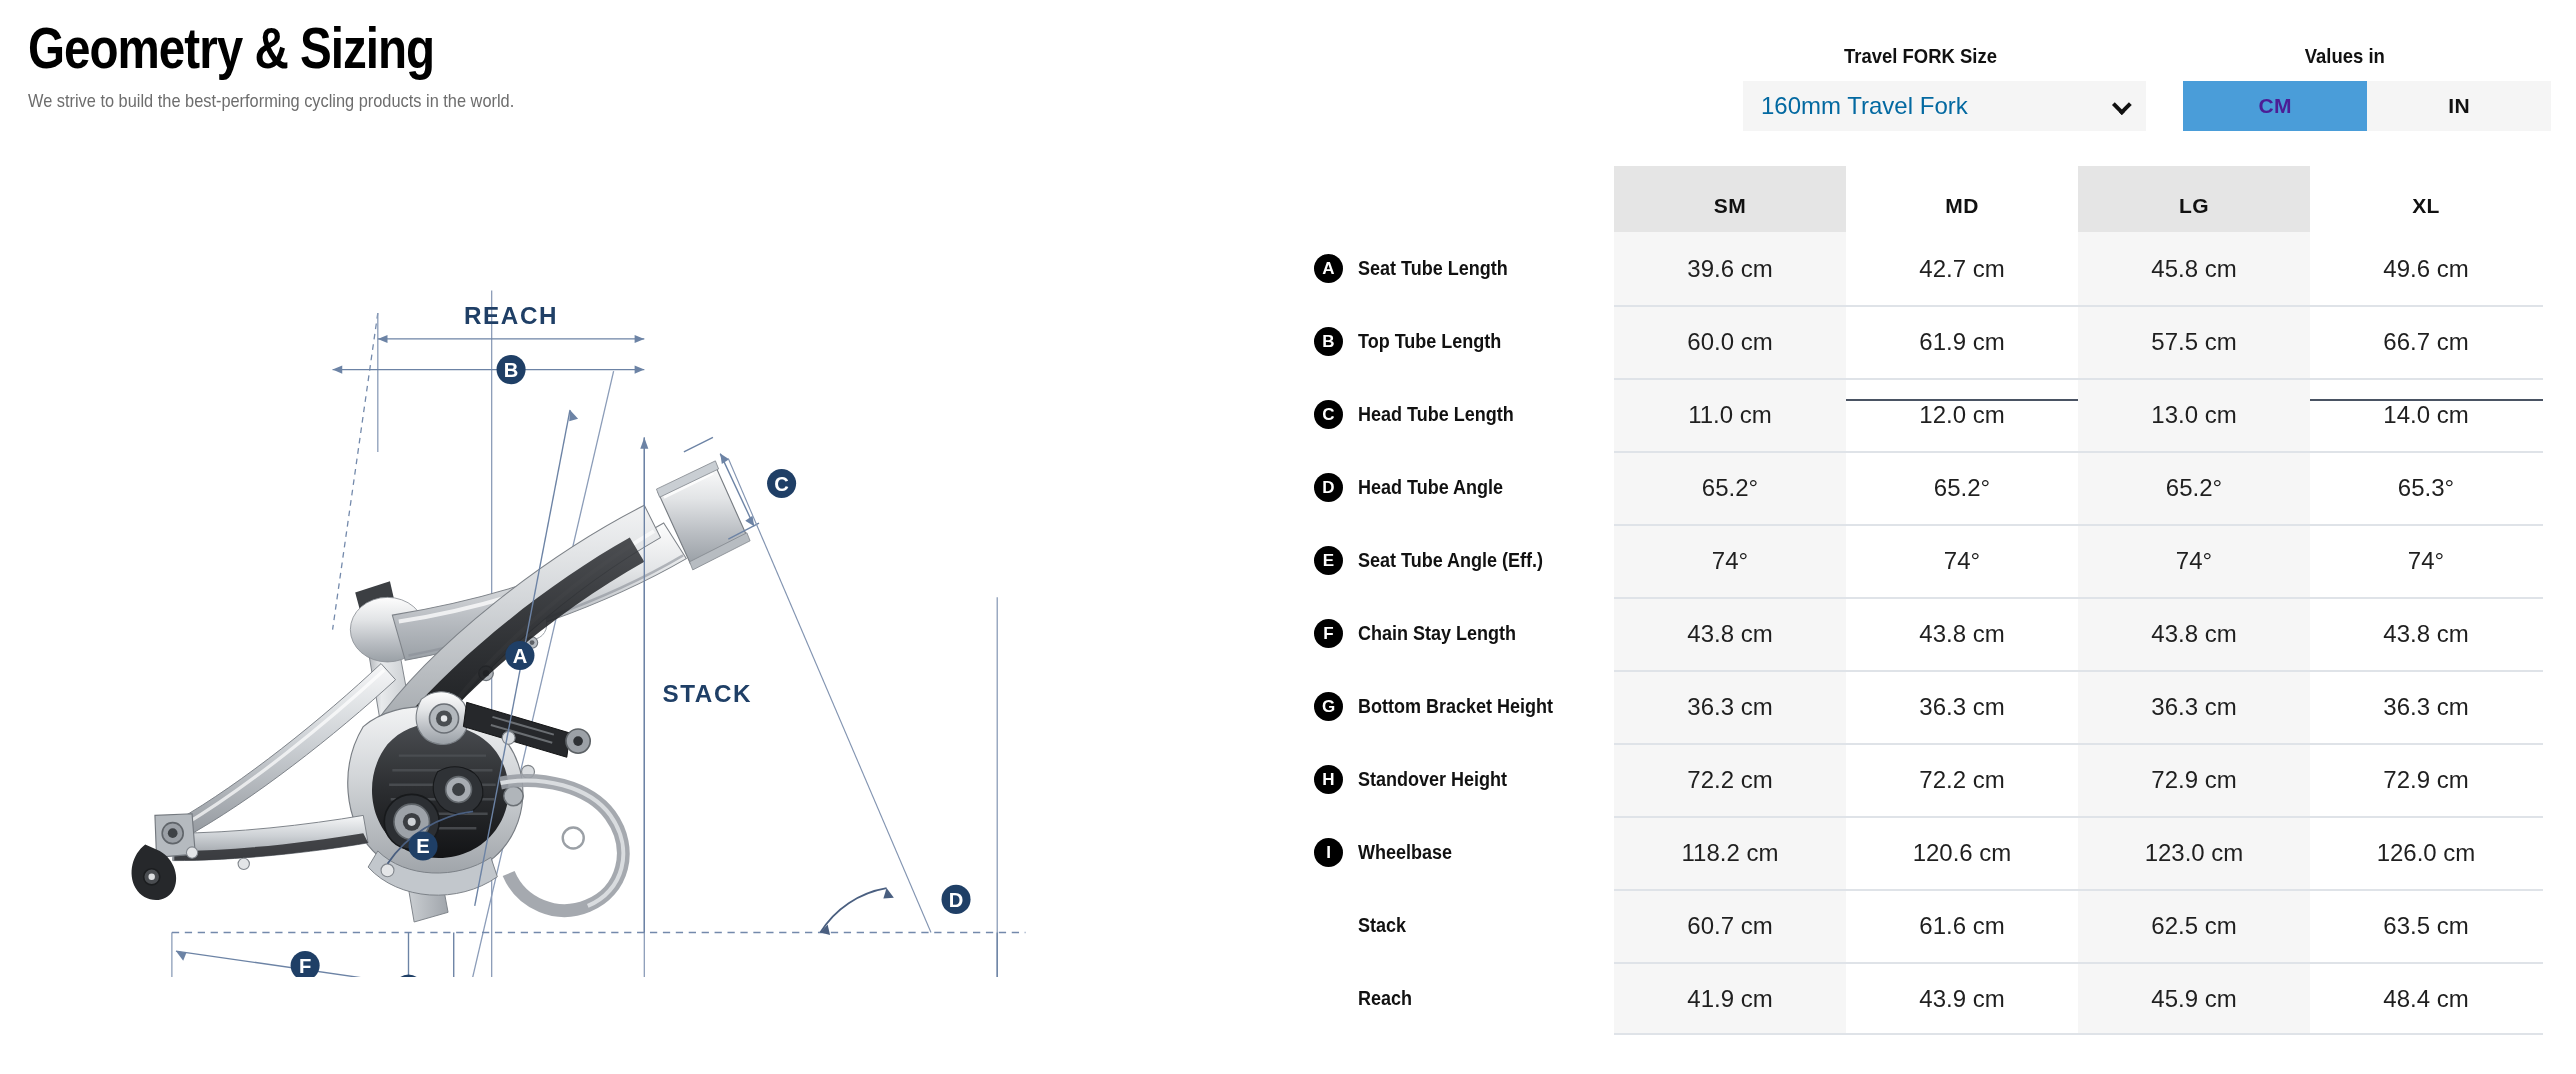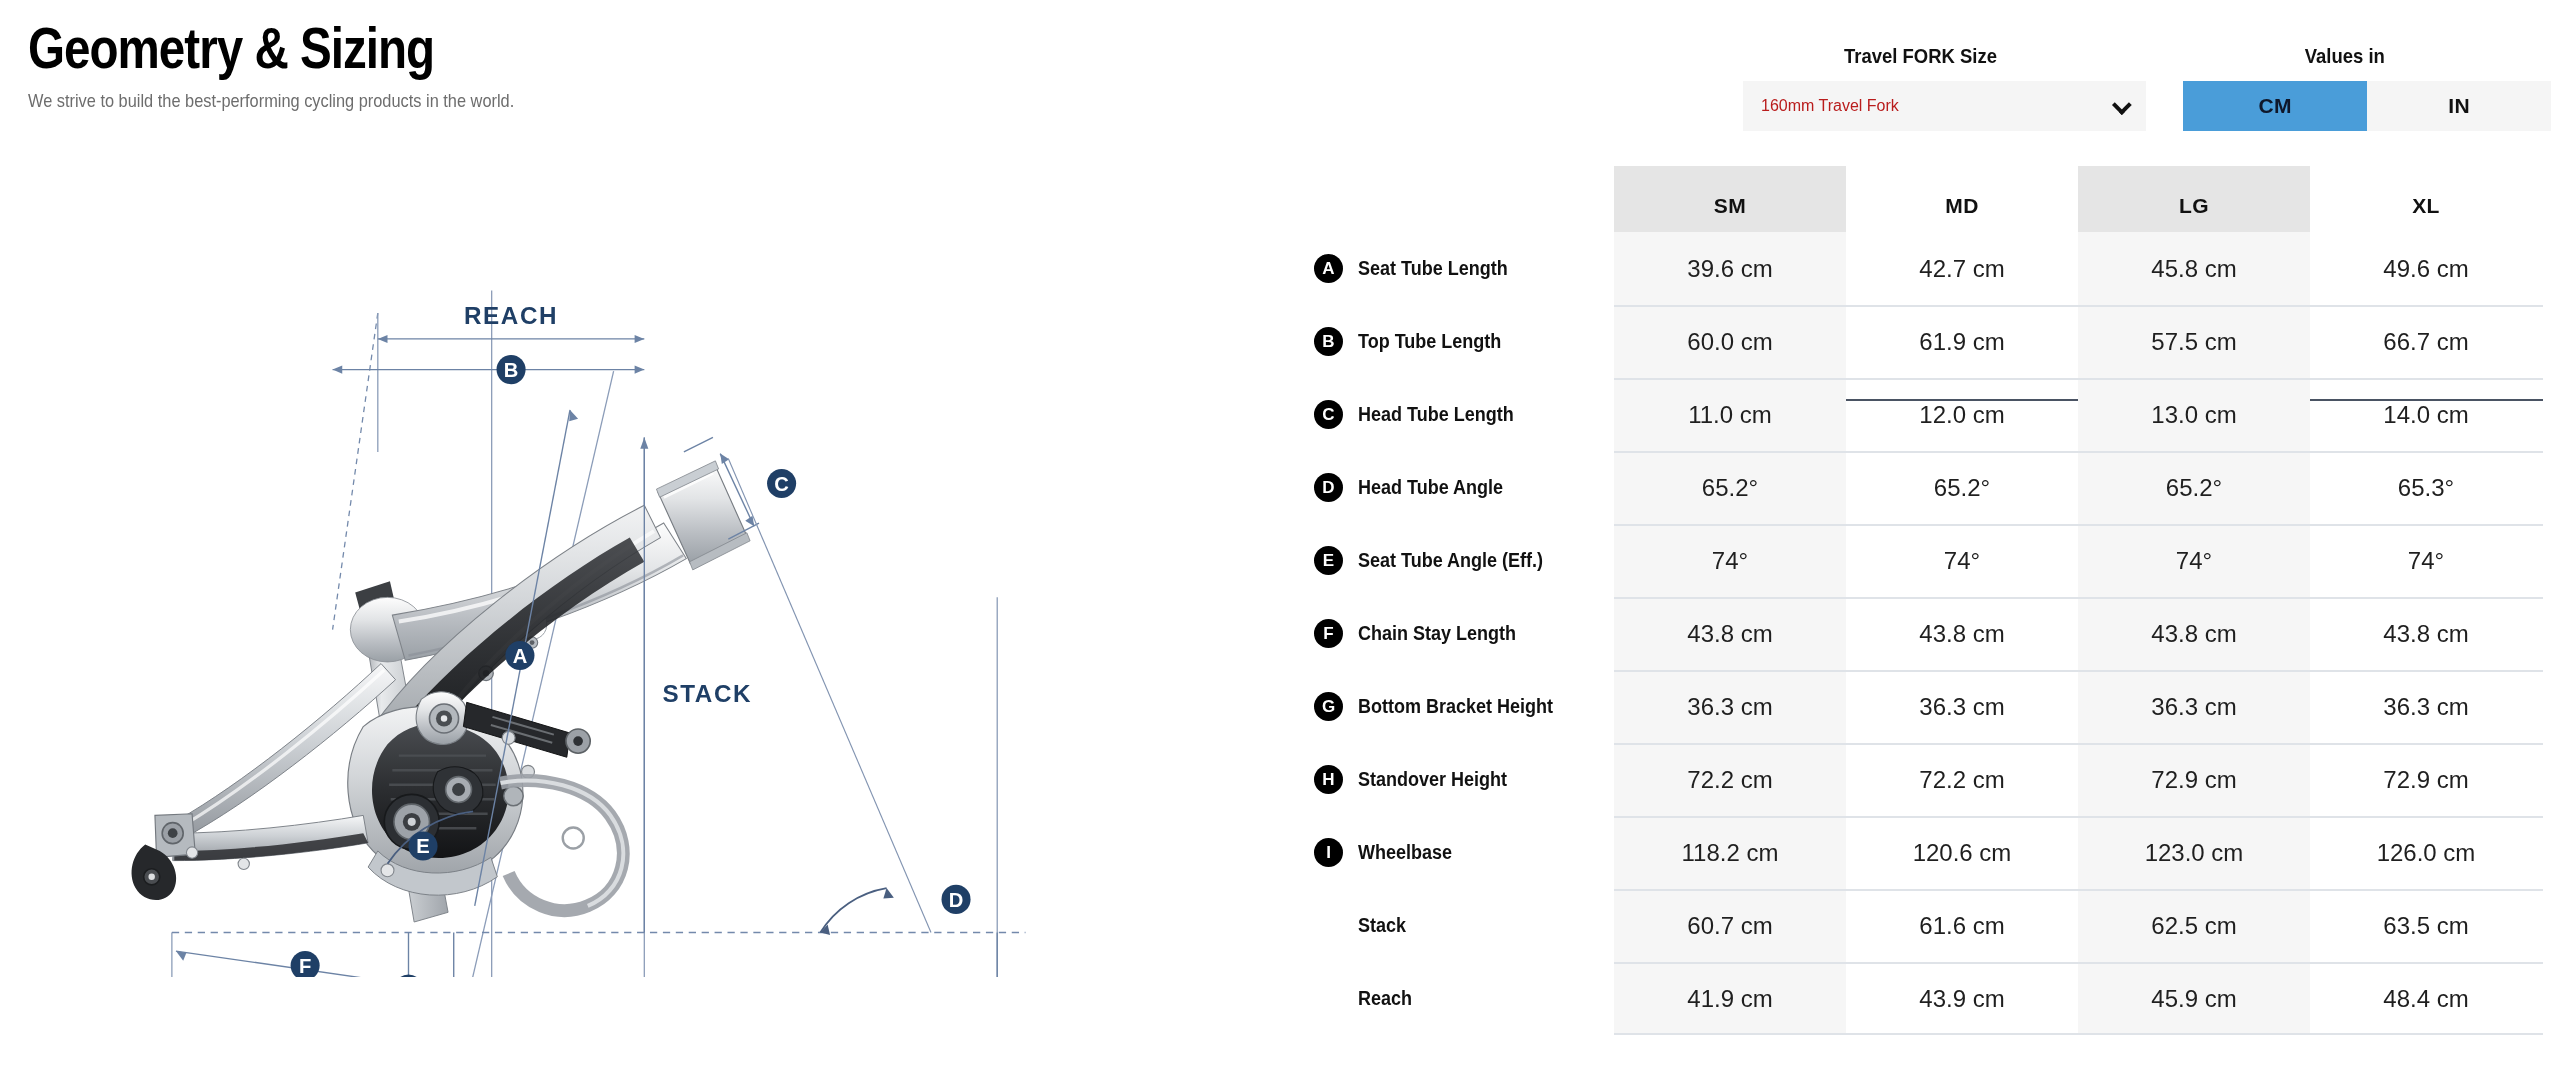--- a/index.html
+++ b/index.html
@@ -74,22 +74,22 @@
   .select-wrap {
     position: relative;
     height: 50px;
     background: #f5f5f5;
     display: flex;
     align-items: center;
     padding: 0 18px;
     cursor: pointer;
   }
   .select-value {
-    font-size: 16px;
-    color: #b91c1c;
+    font-size: 24px;
+    color: #0369a1;
     white-space: nowrap;
   }
   .chevron-down {
     position: absolute;
     right: 18px;
     top: 50%;
     width: 13.7px;
     height: 13.7px;
     margin-top: -8px;
     border-right: 4px solid #111;
@@ -105,21 +105,21 @@
     justify-content: center;
     font-family: "Liberation Sans Narrow", "Liberation Sans", sans-serif;
     font-weight: 700;
     font-size: 21px;
     letter-spacing: 0.4px;
     background: #f5f5f5;
     color: #111111;
     cursor: pointer;
     user-select: none;
   }
-  .unit-btn.active { background: #4a9dd9; color: #0f172a; }
+  .unit-btn.active { background: #4a9dd9; color: #4c1d95; }
 
   
   .geo-table {
     position: absolute;
     left: 1314px;
     top: 166px;
     width: 1230px;
   }
   .geo-row { display: flex; width: 100%; position: relative; }
 

